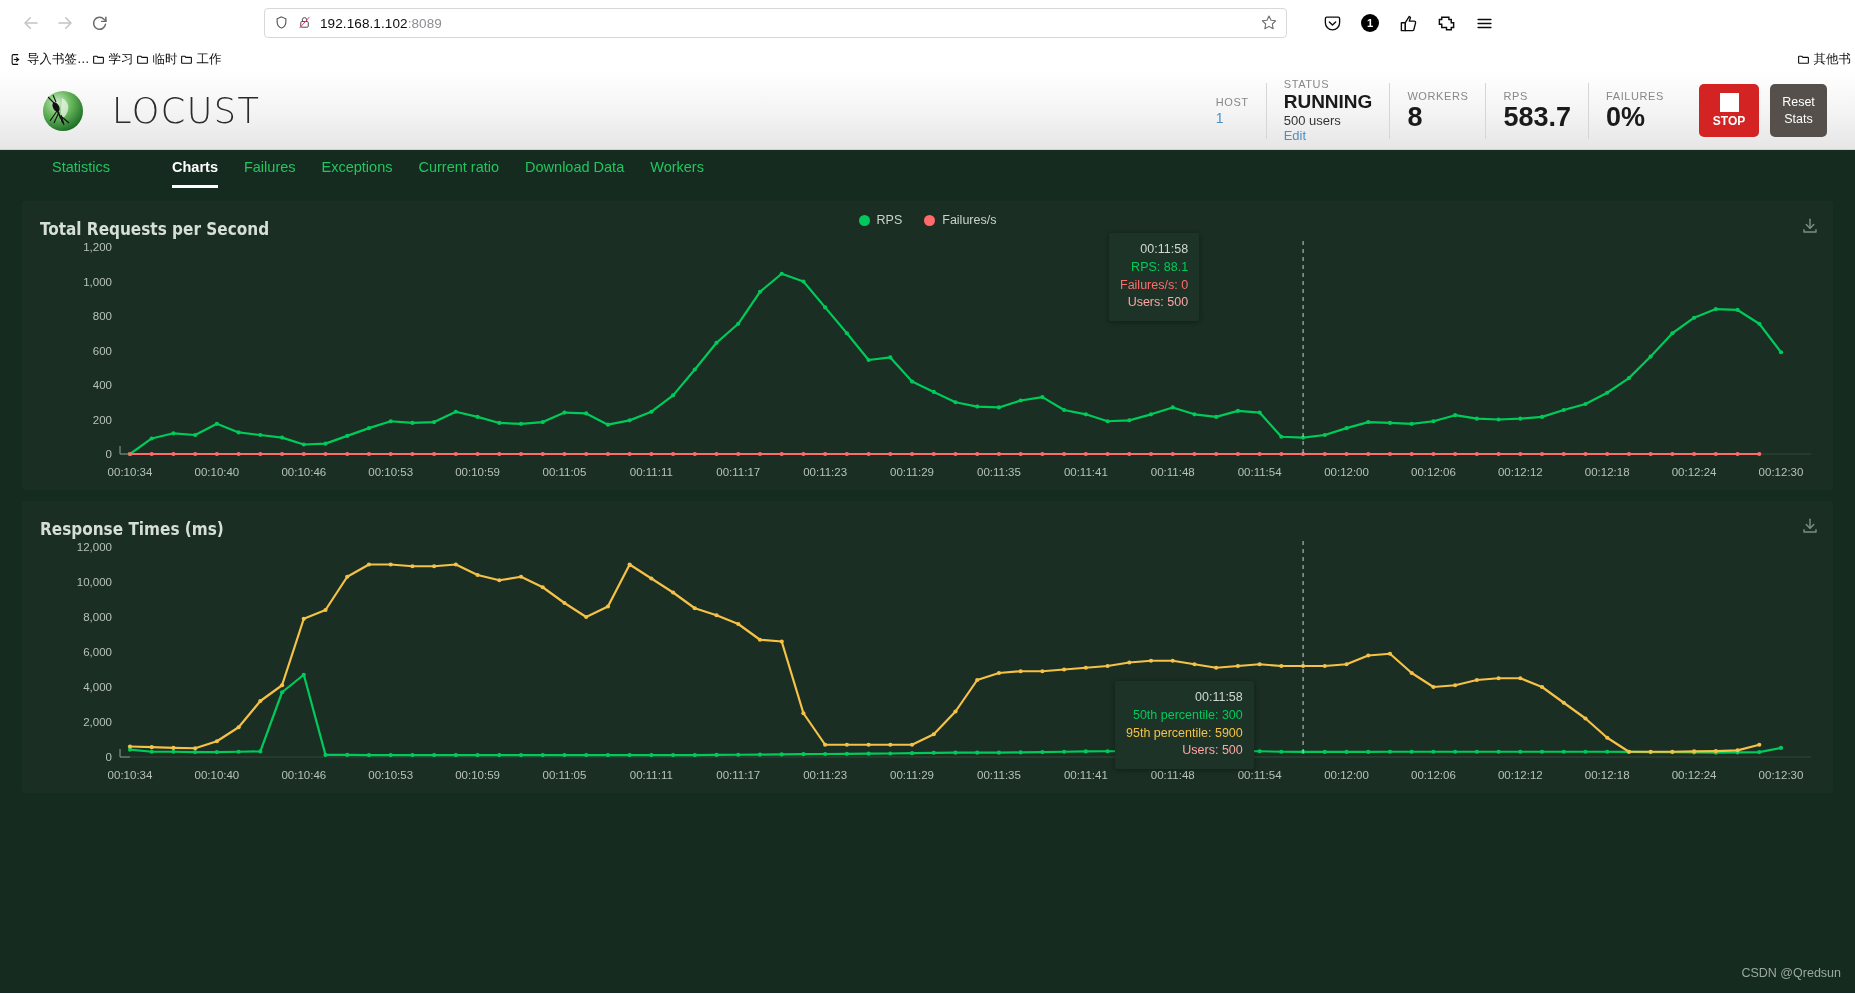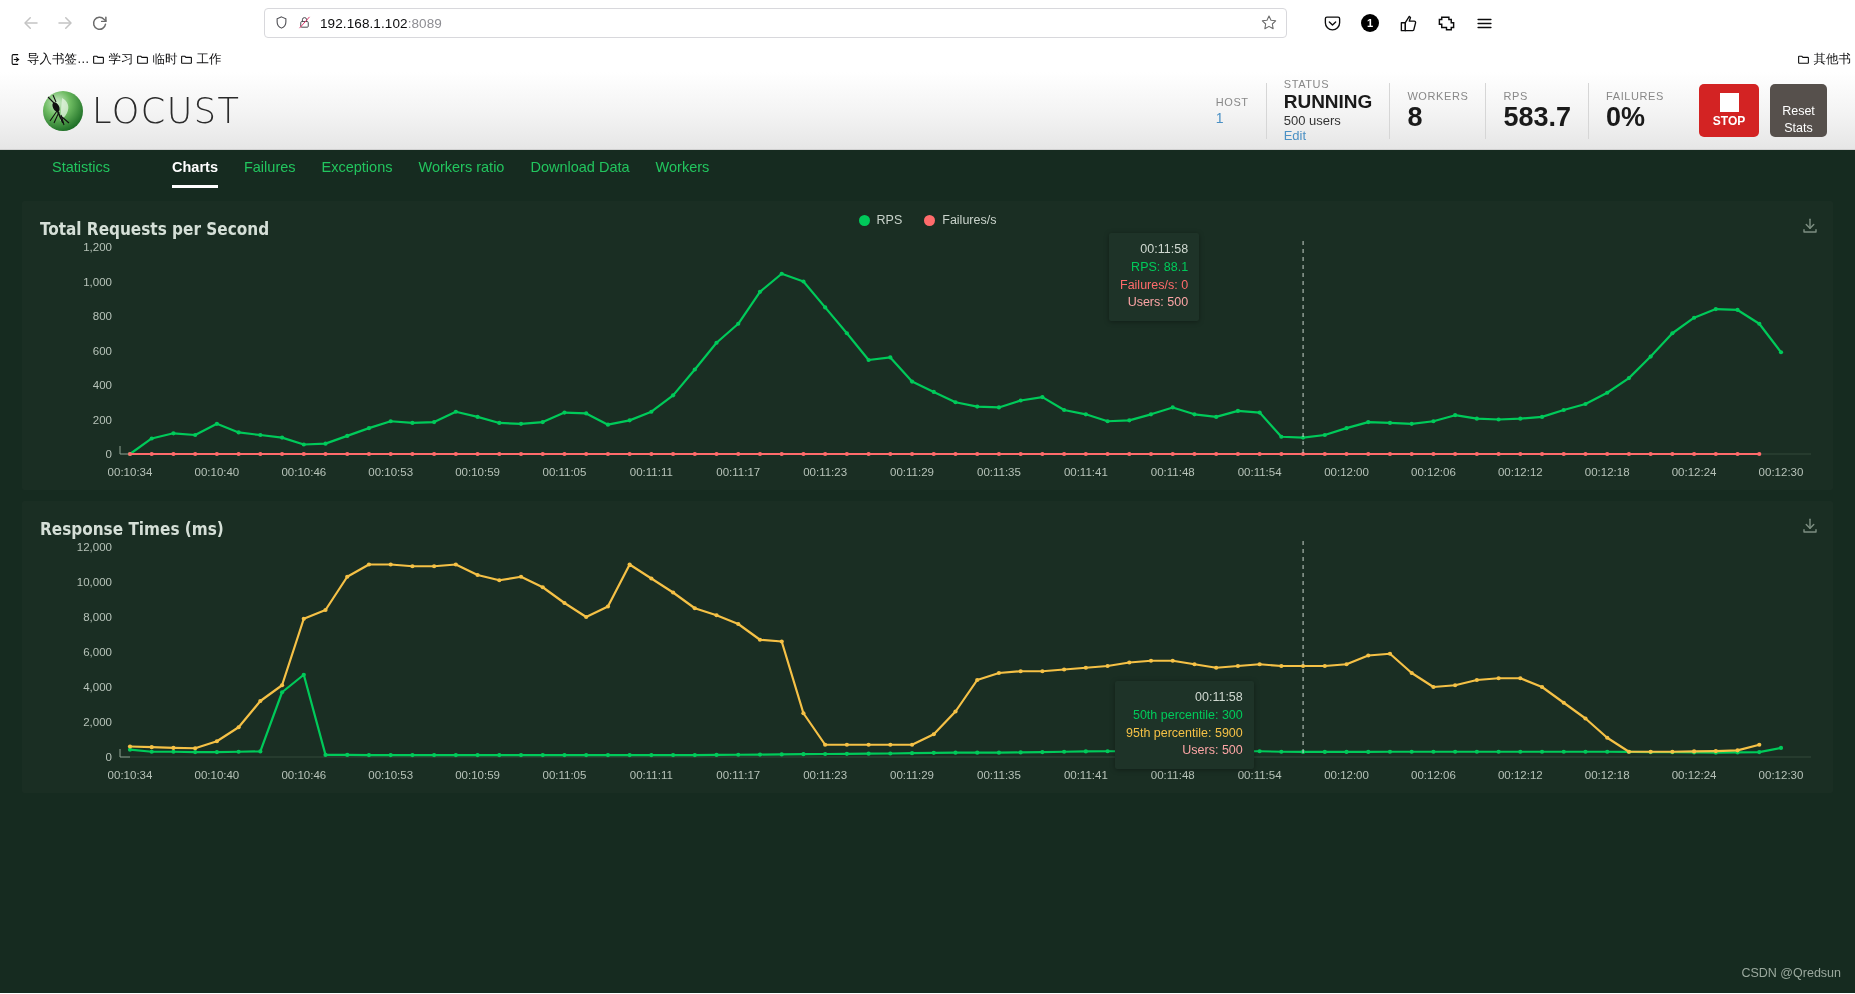--- a/index.html
+++ b/index.html
@@ -48,21 +48,21 @@
   .bm-item { display: flex; align-items: center; gap: 4px; white-space: nowrap; }
   .bm-icon { width: 13px; height: 13px; display:flex; align-items:center; justify-content:center; }
   .bm-right { position: absolute; right: 4px; display: flex; align-items: center; gap: 4px; }
 
   
   .locust-header {
     height: 78px; background: linear-gradient(to bottom,#ffffff 0%,#f3f3f3 55%,#e6e6e6 100%);
     border-bottom: 1px solid #d0d0d0;
     display: flex; align-items: center; padding: 0 28px 0 42px;
   }
-  .logo-wrap { display: flex; align-items: center; gap: 8px; }
+  .logo-wrap { display: flex; align-items: center; gap: 28px; }
   .logo-mark { width: 42px; height: 42px; border-radius: 50%; position: relative; flex:none; }
   .logo-text {
     font-size: 35px; color: #2b2b2b; letter-spacing: 1.5px;
     font-family: "DejaVu Sans", sans-serif; font-weight: 300;
   }
   .stats-strip { margin-left: auto; display: flex; align-items: stretch; height: 56px; }
   .stat-cell {
     padding: 0 17px; display: flex; flex-direction: column; justify-content: center;
     border-left: 1px solid #d6d6d6; min-width: 54px;
   }
@@ -74,21 +74,21 @@
   .stat-link { font-size: 13px; color: #4a90c4; text-decoration: none; }
   .stat-link.host { font-size: 14px; }
   .btn-stop {
     width: 60px; height: 53px; background: #d32323; border-radius: 5px; margin-left: 18px;
     display: flex; flex-direction: column; align-items: center; justify-content: center;
     color: #fff; font-size: 12px; font-weight: bold; gap: 2px; border: none; cursor: pointer;
   }
   .stop-square { width: 19px; height: 19px; background: #fff; }
   .btn-reset {
     width: 57px; height: 53px; background: #56504c; border-radius: 5px; margin-left: 11px;
-    display: flex; flex-direction: column; align-items: center; justify-content: flex-end;
+    display: flex; flex-direction: column; align-items: center; justify-content: center;
     color: #fff; font-size: 12.5px; line-height: 1.35; border: none; cursor: pointer;
   }
 
   
   .tabs-bar {
     background: #162b20; height: 38px; display: flex; align-items: flex-end;
     padding-left: 52px; gap: 26px;
   }
   .tab {
     color: #22c55e; font-size: 14.5px; padding-bottom: 10px; cursor: pointer;
@@ -320,21 +320,21 @@
     <span>Reset</span>
     <span>Stats</span>
   </button>
 </div>
 
 <div class="tabs-bar">
   <div class="tab">Statistics</div>
   <div class="tab active">Charts</div>
   <div class="tab">Failures</div>
   <div class="tab">Exceptions</div>
-  <div class="tab">Workers ratio</div>
+  <div class="tab">Current ratio</div>
   <div class="tab">Download Data</div>
   <div class="tab">Workers</div>
 </div>
 
 <div class="main">
 
   <div class="chart-card c1">
     <div class="chart-title">Total Requests per Second</div>
     <div class="chart-legend">
       <div class="legend-item">

